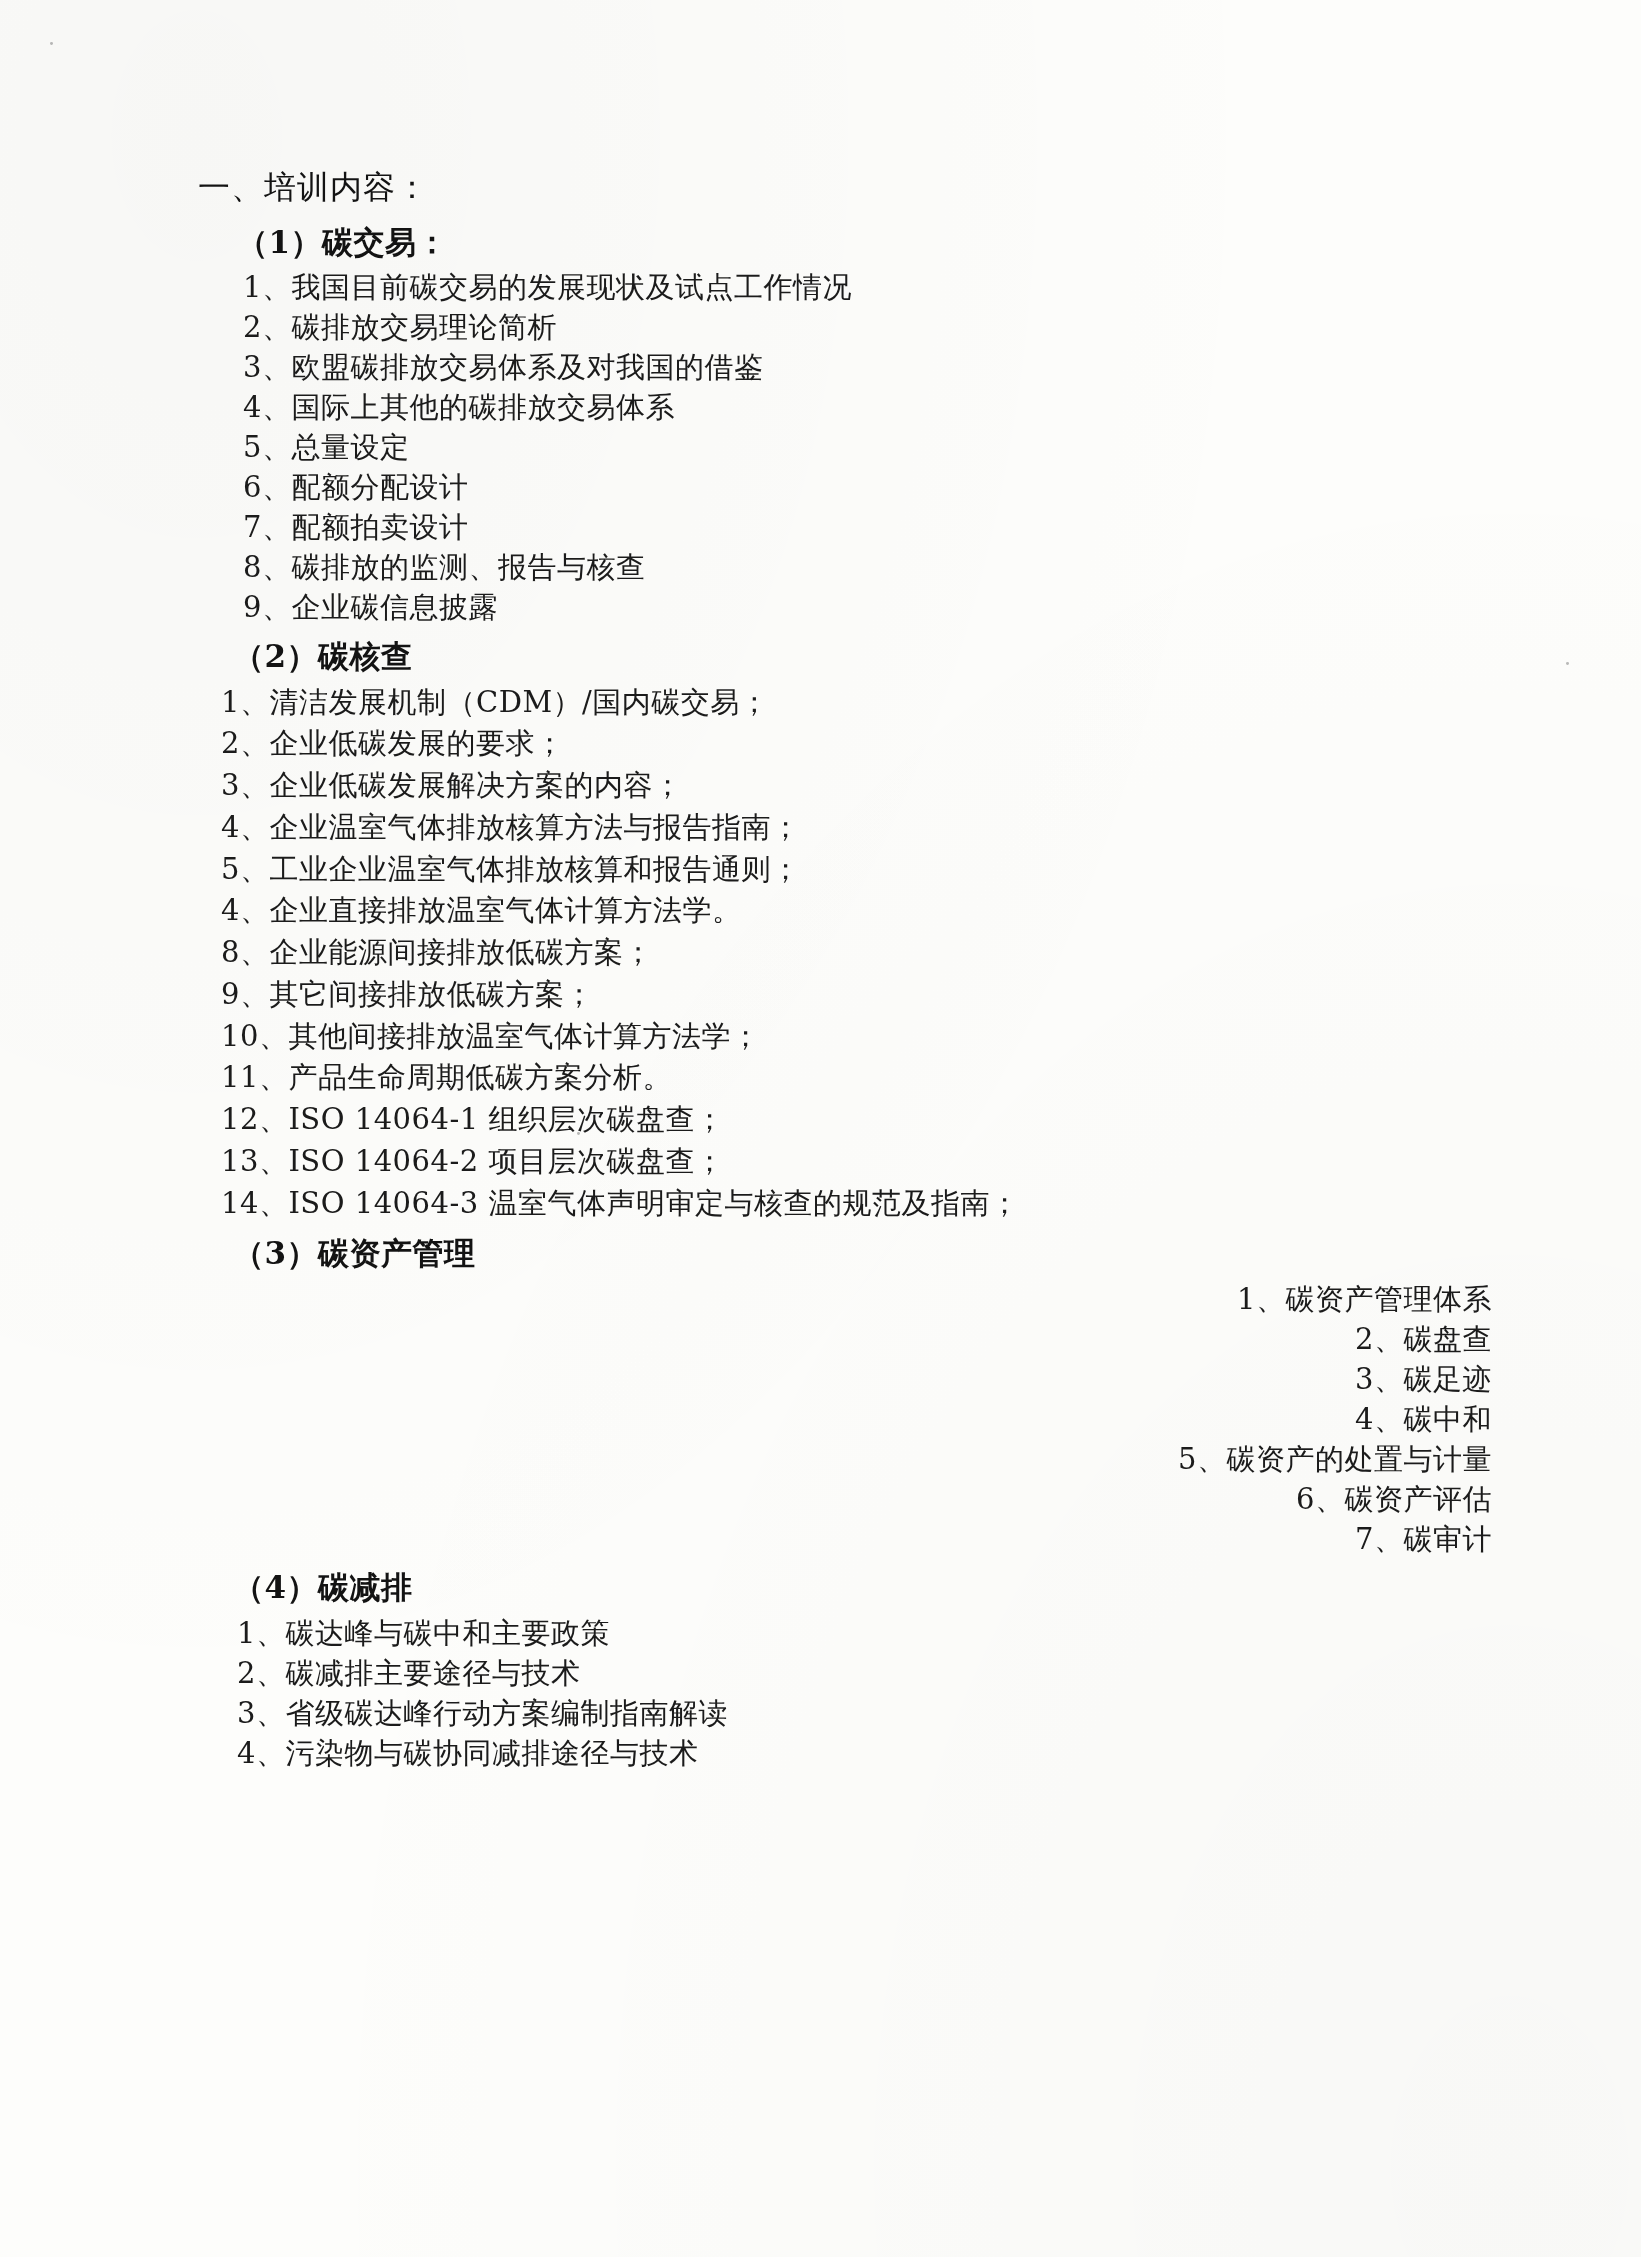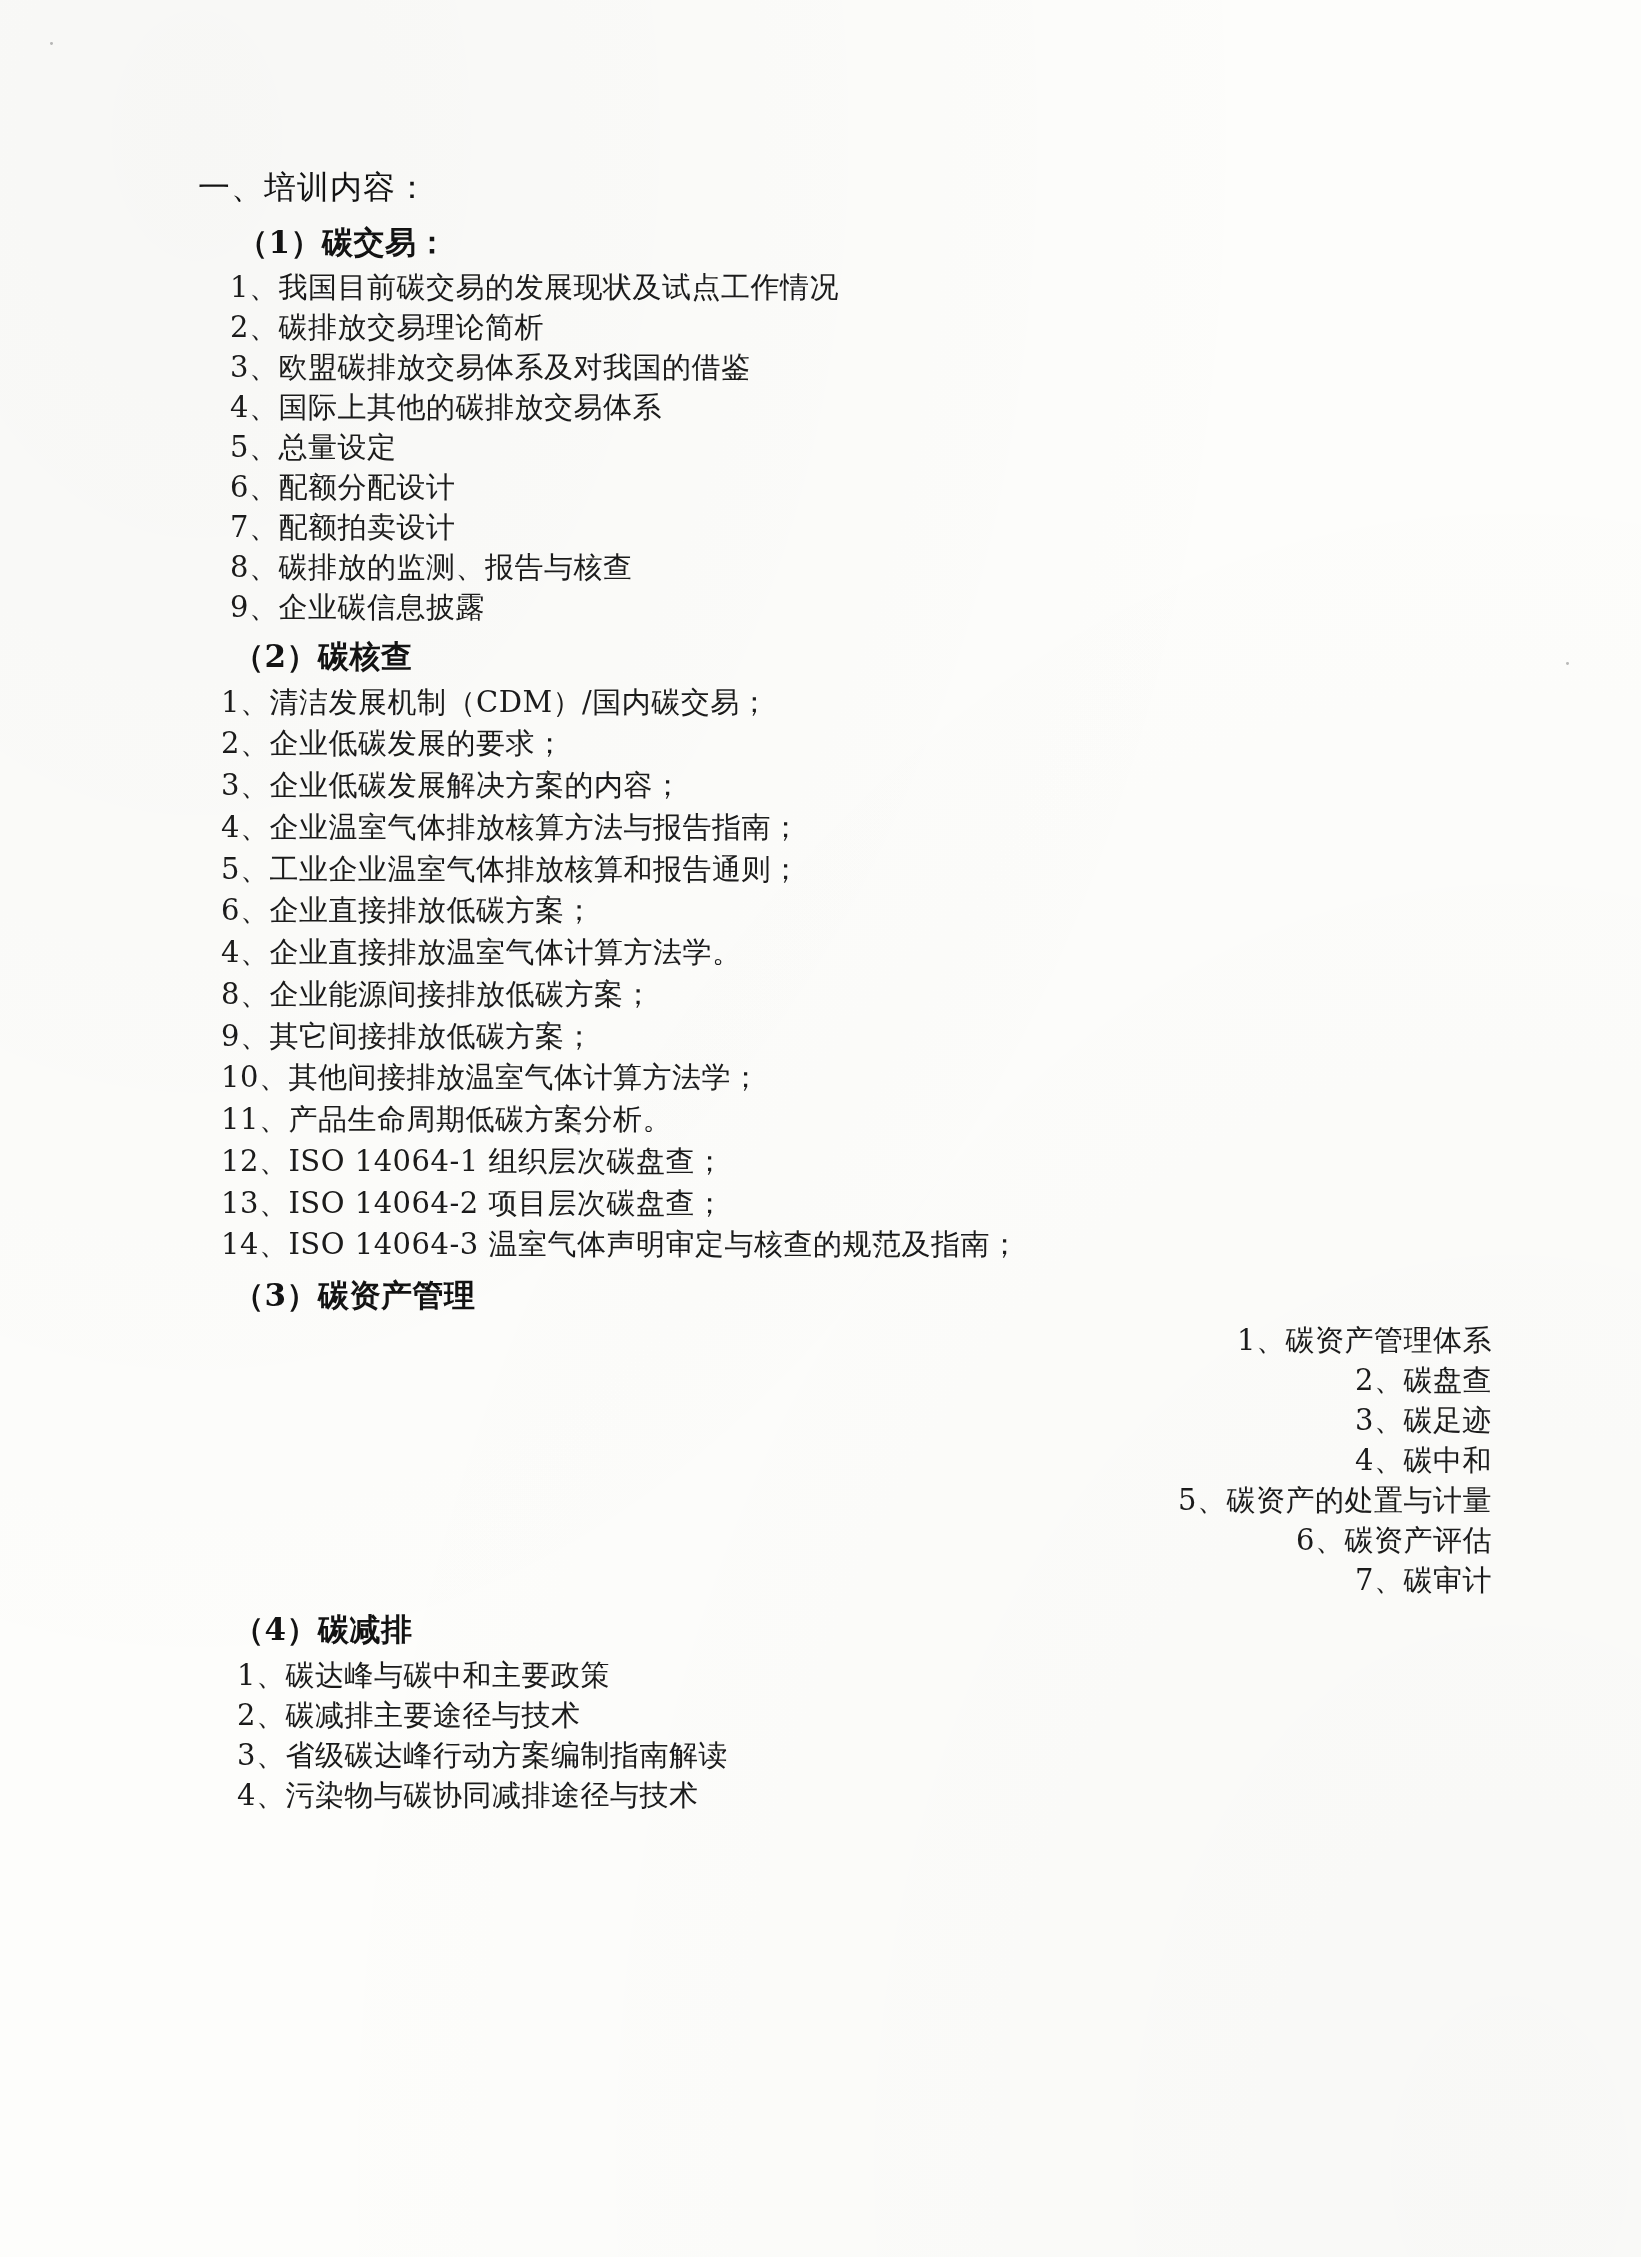--- a/index.html
+++ b/index.html
@@ -54,21 +54,21 @@
   }
   .items {
     margin: 0;
     padding: 0;
     list-style: none;
   }
   .item {
     font-size: 29px;
     line-height: 1.38;
     letter-spacing: 0.5px;
-    margin-left: 32px;
+    margin-left: 45px;
     white-space: nowrap;
     color: #1b1b1b;
   }
   .grp-2 .item { margin-left: 23px; }
   .grp-3 .item { margin-left: 23px; text-align: right; }
   .grp-4 .item { margin-left: 39px; }
   .grp-2 .item { line-height: 1.44; }
   .grp-1 .section-head { margin-left: 39px; }
   .grp { margin-bottom: 1.9px; }
   .ink-mark {
@@ -108,21 +108,20 @@
     </div>
 
     <div class="grp grp-2">
       <div class="section-head">（2）碳核查</div>
       <ul class="items">
         <li class="item">1、清洁发展机制（CDM）/国内碳交易；</li>
         <li class="item">2、企业低碳发展的要求；</li>
         <li class="item">3、企业低碳发展解决方案的内容；</li>
         <li class="item">4、企业温室气体排放核算方法与报告指南；</li>
         <li class="item">5、工业企业温室气体排放核算和报告通则；</li>
-        <li class="item">6、企业直接排放低碳方案；</li>
         <li class="item">4、企业直接排放温室气体计算方法学。</li>
         <li class="item">8、企业能源间接排放低碳方案；</li>
         <li class="item">9、其它间接排放低碳方案；</li>
         <li class="item">10、其他间接排放温室气体计算方法学；</li>
         <li class="item">11、产品生命周期低碳方案分析。</li>
         <li class="item">12、ISO 14064-1 组织层次碳盘查；</li>
         <li class="item">13、ISO 14064-2 项目层次碳盘查；</li>
         <li class="item">14、ISO 14064-3 温室气体声明审定与核查的规范及指南；</li>
       </ul>
     </div>

